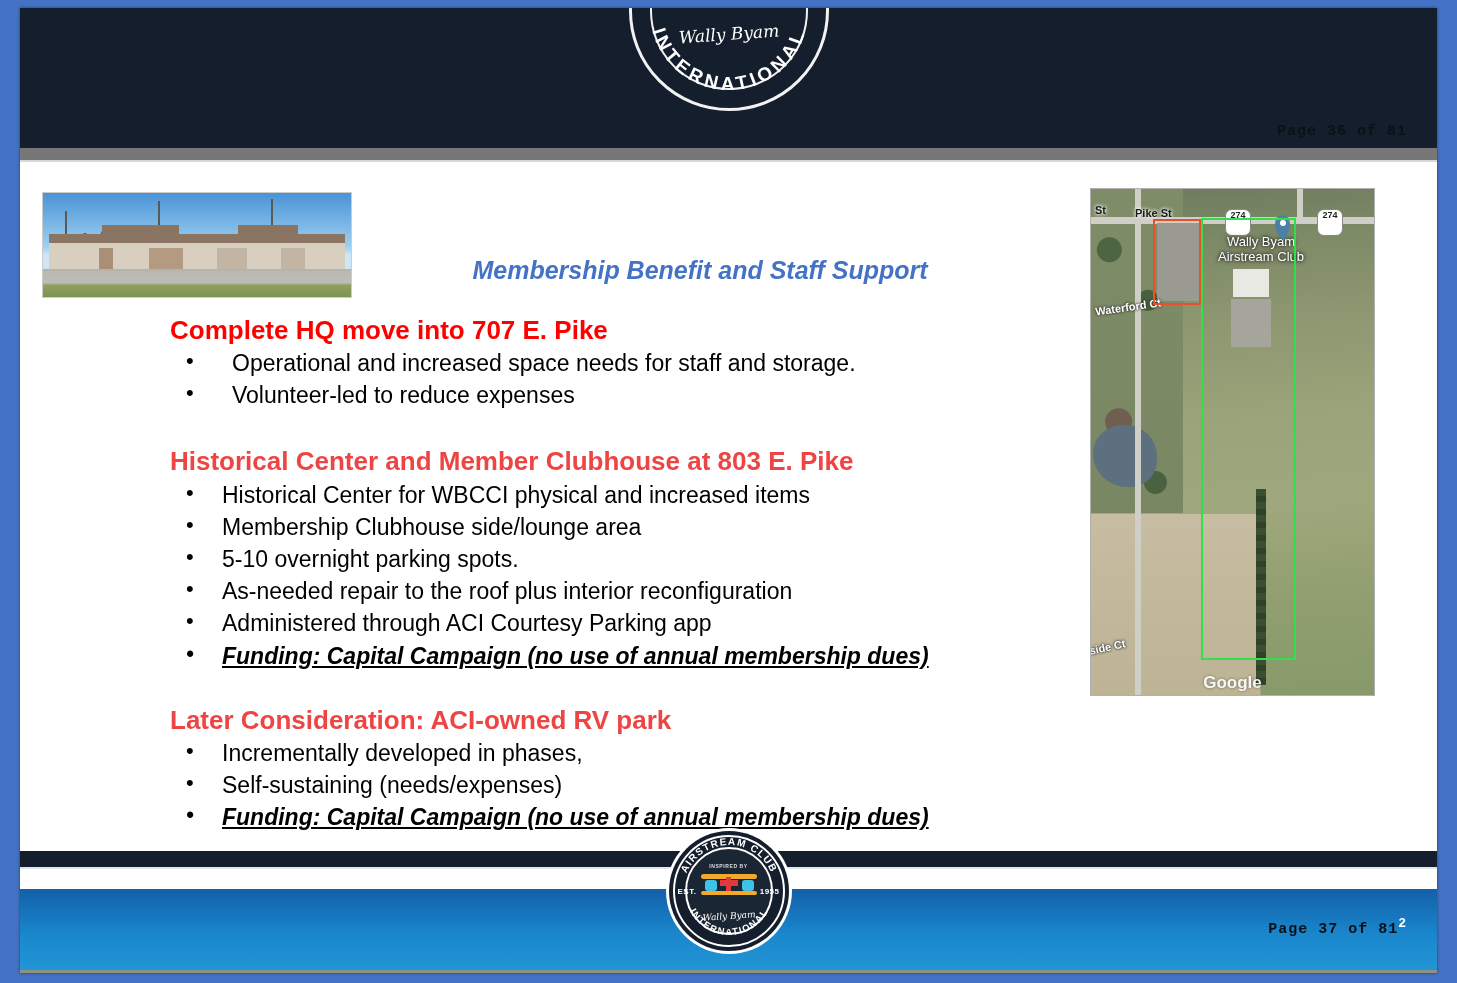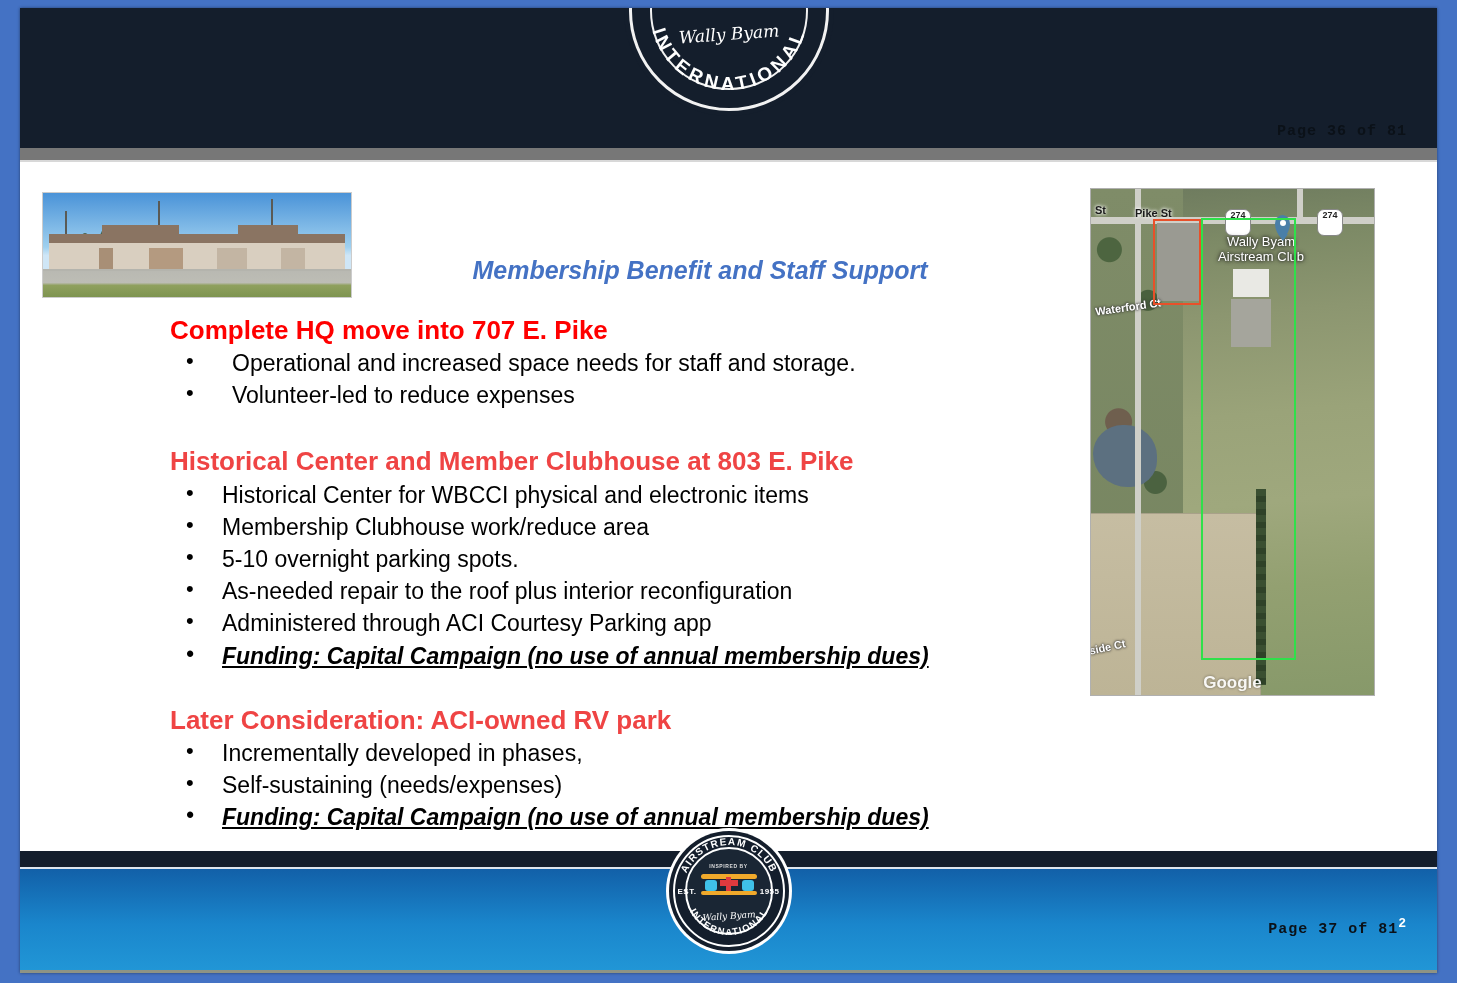--- a/index.html
+++ b/index.html
@@ -288,21 +288,21 @@
     text-shadow: 0 0 3px rgba(0,0,0,.5);
   }
 
   
   .bottom-navy {
     position: absolute; left: 0; right: 0; bottom: 104px; height: 18px;
     background: #141e2c;
     border-bottom: 2px solid #dfe6ee;
   }
   .bottom-blue {
-    position: absolute; left: 0; right: 0; bottom: 0; height: 104px;
+    position: absolute; left: 0; right: 0; bottom: 0; height: 84px;
     background: linear-gradient(#1260a8 0%, #1a86cc 55%, #2196d6 100%);
     border-bottom: 3px solid #8e9384;
   }
   .page-indicator-bottom {
     position: absolute; right: 30px; bottom: 32px;
     font-family: "Liberation Mono", monospace;
     font-size: 15px; font-weight: bold;
     color: #0b1118;
     letter-spacing: 1px;
     white-space: nowrap;
@@ -413,22 +413,22 @@
         <div class="sec-head red">Complete HQ move into 707 E. Pike</div>
         <ul class="bullets">
           <li class="indent">Operational and increased space needs for staff and storage.</li>
           <li class="indent">Volunteer-led to reduce expenses</li>
         </ul>
 
         <div class="sec-gap-1"></div>
 
         <div class="sec-head green">Historical Center and Member Clubhouse at 803 E. Pike</div>
         <ul class="bullets">
-          <li>Historical Center for WBCCI physical and electronic items</li>
-          <li>Membership Clubhouse work/reduce area</li>
+          <li>Historical Center for WBCCI physical and increased items</li>
+          <li>Membership Clubhouse side/lounge area</li>
           <li>5-10 overnight parking spots.</li>
           <li>As-needed repair to the roof plus interior reconfiguration</li>
           <li>Administered through ACI Courtesy Parking app</li>
           <li class="fund">Funding: Capital Campaign (no use of annual membership dues)</li>
         </ul>
 
         <div class="sec-gap-2"></div>
 
         <div class="sec-head green">Later Consideration: ACI-owned RV park</div>
         <ul class="bullets">

